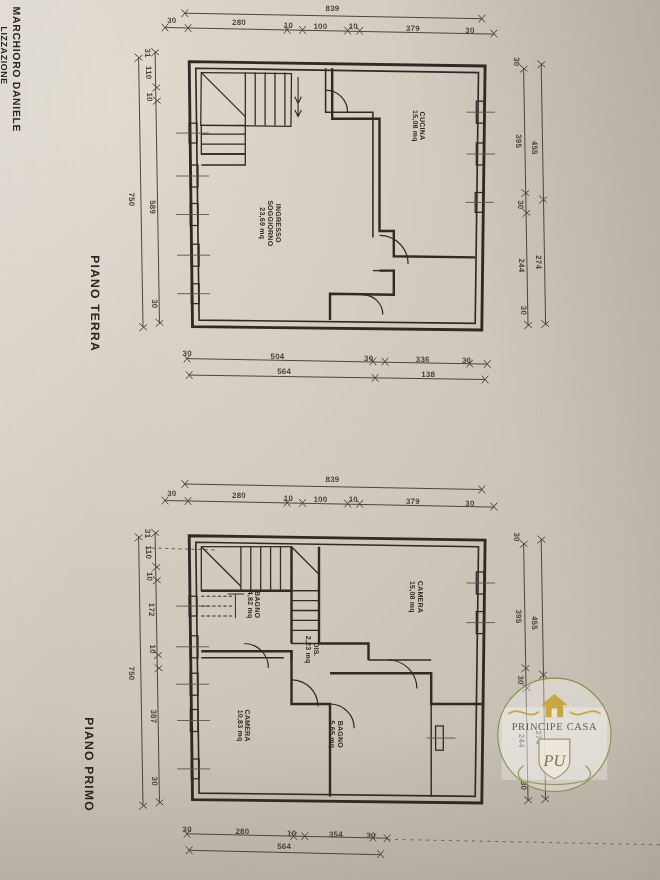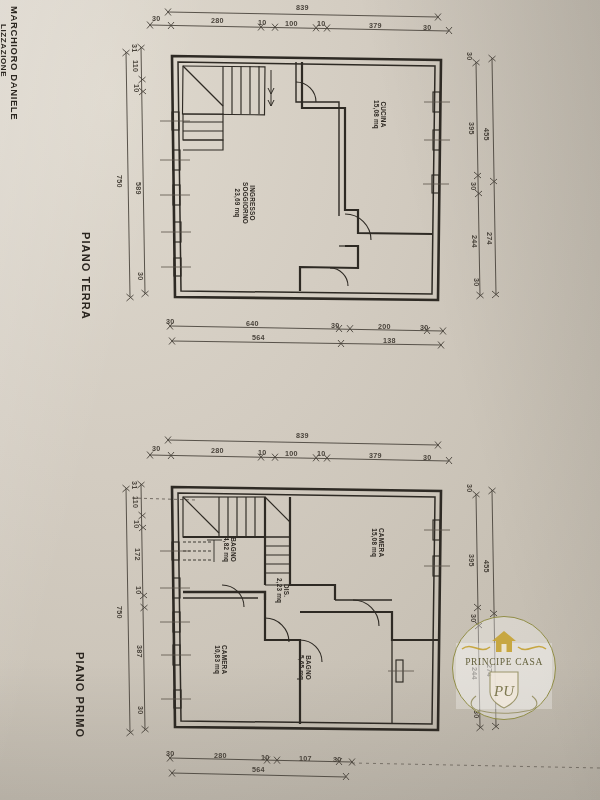--- a/index.html
+++ b/index.html
@@ -337,23 +337,23 @@
 
   <div class="tx dimv rot90" style="left:474px;top:52px;">30</div>
   <div class="tx dimv rot90" style="left:476px;top:122px;">395</div>
   <div class="tx dimv rot90" style="left:478px;top:182px;">30</div>
   <div class="tx dimv rot90" style="left:479px;top:235px;">244</div>
   <div class="tx dimv rot90" style="left:481px;top:278px;">30</div>
   <div class="tx dimv rot90" style="left:491px;top:128px;">455</div>
   <div class="tx dimv rot90" style="left:494px;top:232px;">274</div>
 
   <div class="tx dim" style="left:166px;top:317px;">30</div>
-  <div class="tx dim" style="left:246px;top:319px;">640</div>
+  <div class="tx dim" style="left:246px;top:319px;">504</div>
   <div class="tx dim" style="left:331px;top:321px;">30</div>
-  <div class="tx dim" style="left:378px;top:322px;">200</div>
+  <div class="tx dim" style="left:378px;top:322px;">336</div>
   <div class="tx dim" style="left:420px;top:323px;">30</div>
   <div class="tx dim" style="left:252px;top:333px;">564</div>
   <div class="tx dim" style="left:383px;top:336px;">138</div>
 
   <div class="tx room rot90" style="left:387px;top:100px;">
     <span>CUCINA</span><br>
     <span>15,08 mq</span>
   </div>
   <div class="tx room rot90" style="left:256px;top:182px;">
     <span>INGRESSO</span><br>
@@ -383,21 +383,21 @@
   <div class="tx dimv rot90" style="left:476px;top:554px;">395</div>
   <div class="tx dimv rot90" style="left:478px;top:614px;">30</div>
   <div class="tx dimv rot90" style="left:479px;top:667px;">244</div>
   <div class="tx dimv rot90" style="left:481px;top:710px;">30</div>
   <div class="tx dimv rot90" style="left:491px;top:560px;">455</div>
   <div class="tx dimv rot90" style="left:494px;top:664px;">274</div>
 
   <div class="tx dim" style="left:166px;top:749px;">30</div>
   <div class="tx dim" style="left:214px;top:751px;">280</div>
   <div class="tx dim" style="left:261px;top:753px;">10</div>
-  <div class="tx dim" style="left:299px;top:754px;">107</div>
+  <div class="tx dim" style="left:299px;top:754px;">354</div>
   <div class="tx dim" style="left:333px;top:755px;">30</div>
   <div class="tx dim" style="left:252px;top:765px;">564</div>
 
   <div class="tx room rot90" style="left:237px;top:537px;">
     <span>BAGNO</span><br>
     <span>4,82 mq</span>
   </div>
   <div class="tx room rot90" style="left:290px;top:578px;">
     <span>DIS.</span><br>
     <span>2,23 mq</span>

